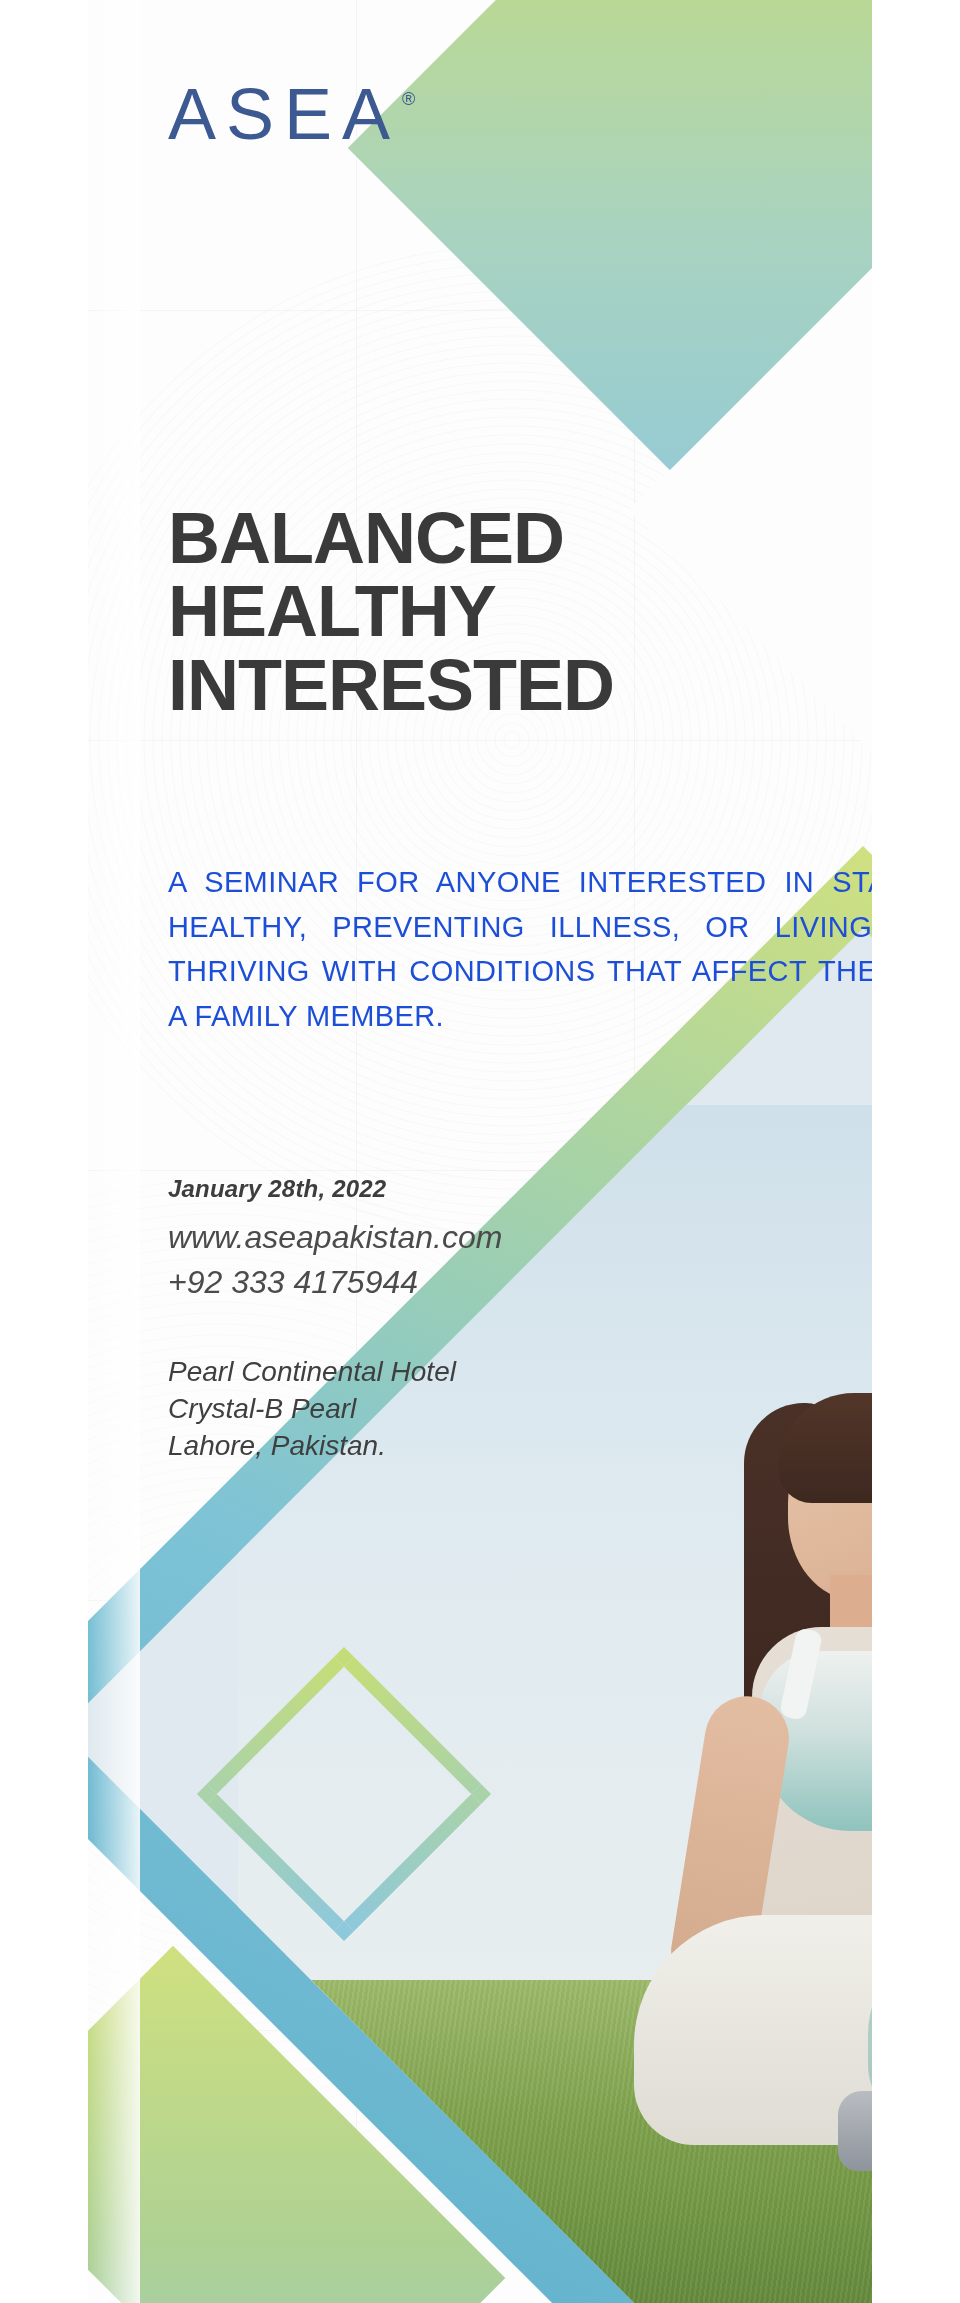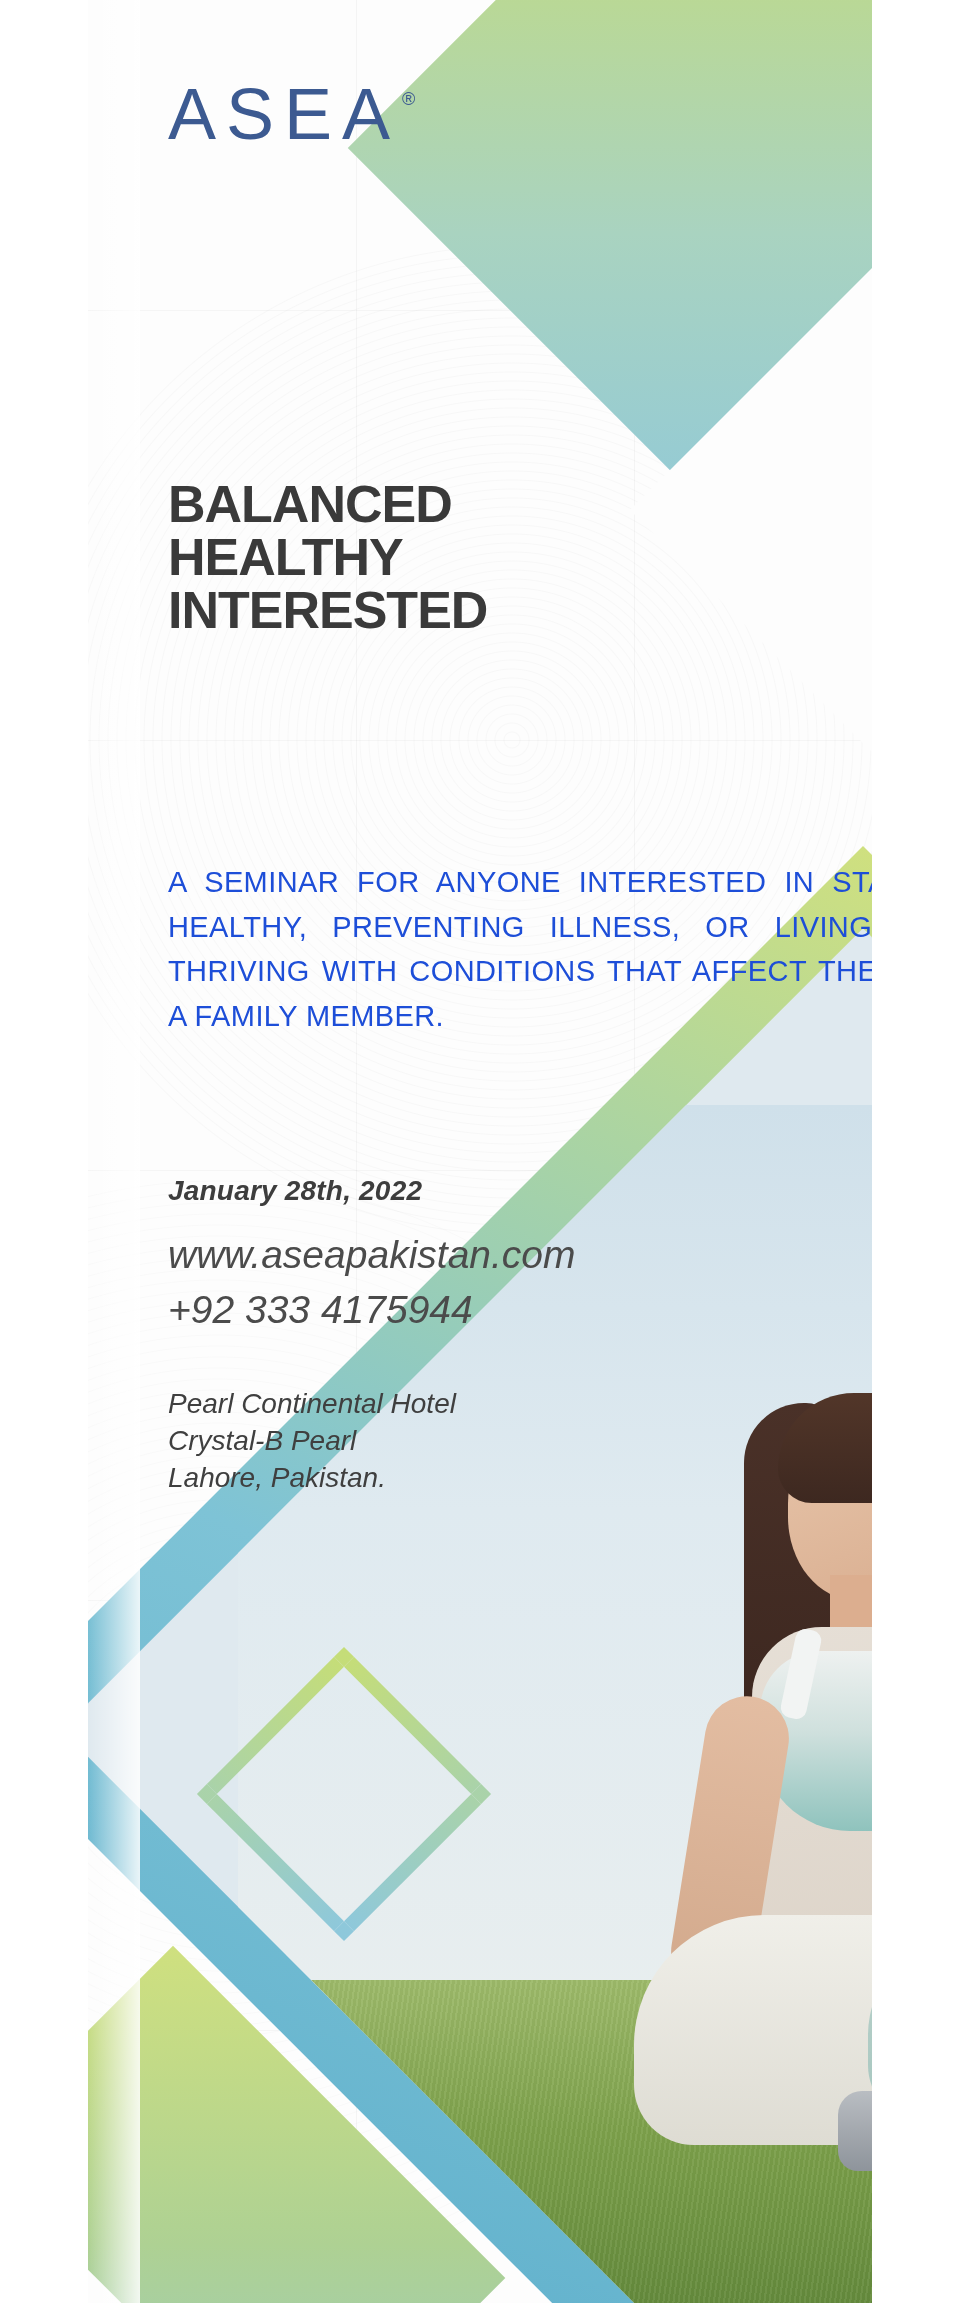--- a/index.html
+++ b/index.html
@@ -307,24 +307,24 @@
   .logo .reg {
     font-size: 18px;
     letter-spacing: 0;
     vertical-align: 34px;
     margin-left: 2px;
   }
 
   .headline {
     position: absolute;
     left: 80px;
-    top: 478px;
+    top: 502px;
     width: 560px;
     color: #3a3a3a;
-    font-size: 52px;
+    font-size: 72px;
     font-weight: bold;
     line-height: 1.02;
     letter-spacing: -1px;
   }
   .headline div { white-space: nowrap; }
 
   .subhead {
     position: absolute;
     left: 80px;
     top: 860px;
@@ -338,29 +338,29 @@
   }
 
   .details {
     position: absolute;
     left: 80px;
     top: 1175px;
     width: 560px;
     color: #3d3d3d;
   }
   .details .date {
-    font-size: 28px;
+    font-size: 24px;
     font-weight: bold;
     font-style: italic;
-    margin-bottom: 20px;
+    margin-bottom: 12px;
     letter-spacing: .2px;
   }
   .details .web,
   .details .phone {
-    font-size: 39px;
+    font-size: 32px;
     font-style: italic;
     color: #4b4b4b;
     line-height: 1.42;
   }
   .details .venue {
     margin-top: 48px;
     font-size: 28px;
     font-style: italic;
     color: #3f3f3f;
     line-height: 1.32;

